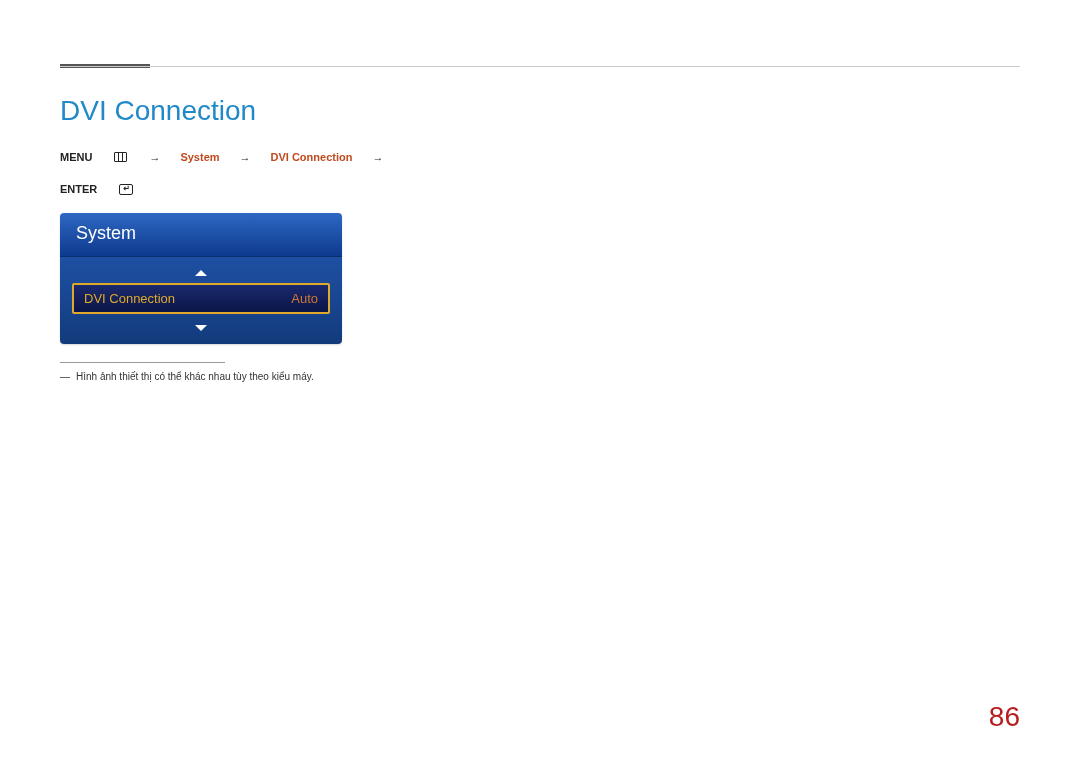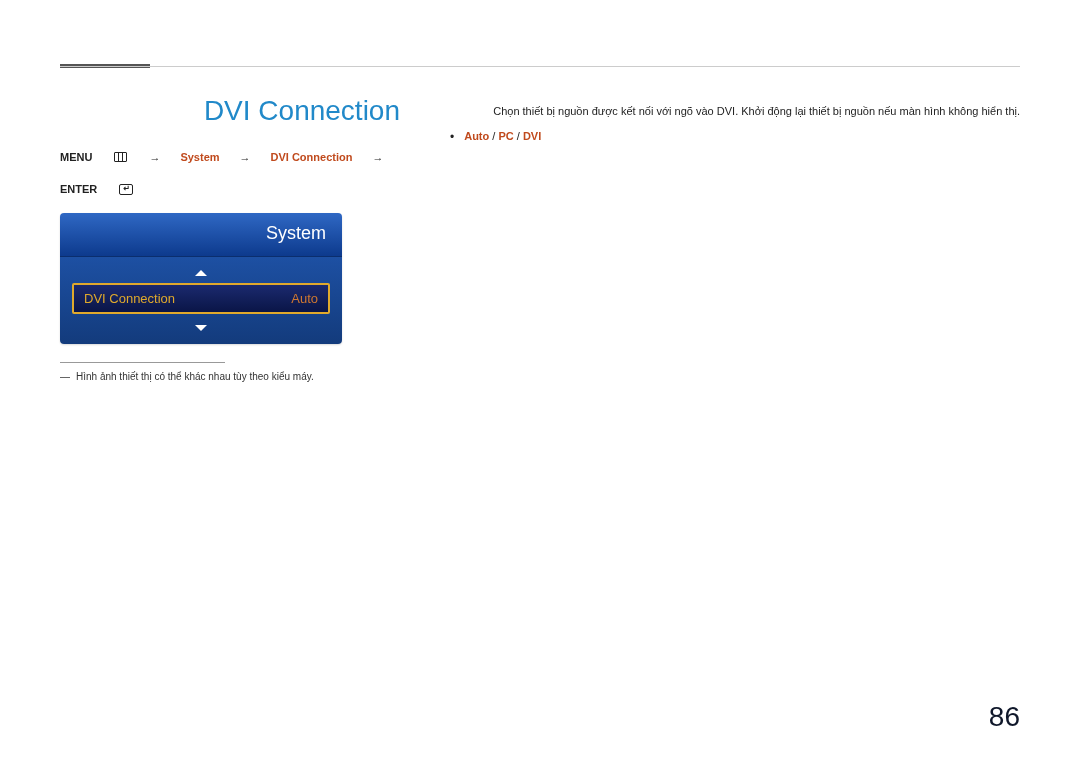--- a/index.html
+++ b/index.html
@@ -35,21 +35,20 @@
     left: 60px;
     right: 60px;
     top: 66px;
     height: 1px;
     background: #cccccc;
   }
   .columns {
     display: flex;
     margin-top: 35px;
     gap: 40px;
-    text-align: right;
   }
   .left-col {
     width: 340px;
     flex-shrink: 0;
   }
   .right-col {
     flex: 1;
     padding-top: 8px;
   }
   .title {
@@ -207,21 +206,21 @@
     color: #c04a1d;
     font-weight: bold;
   }
 
   
   .page-number {
     position: absolute;
     right: 60px;
     bottom: 30px;
     font-size: 28px;
-    color: #0f172a;
+    color: #b91c1c;
     font-weight: 300;
   }
 </style>
 </head>
 <body>
 
 <div class="page">
 
   <div class="top-accent"></div>
   <div class="top-rule"></div>
@@ -261,27 +260,18 @@
       </div>
 
       <div class="footnote-sep"></div>
       <div class="footnote">
         <span class="dash">―</span>
         <span>Hình ảnh thiết thị có thể khác nhau tùy theo kiểu máy.</span>
       </div>
 
     </div>
 
-    <div class="right-col">
-      <p class="desc">Chọn thiết bị nguồn được kết nối với ngõ vào DVI. Khởi động lại thiết bị nguồn nếu màn hình không hiển thị.</p>
-      <div class="options-line">
-        <span class="bullet">•</span>
-        <span class="opts">
-          <span class="hl">Auto</span><span> / </span><span class="hl">PC</span><span> / </span><span class="hl">DVI</span>
-        </span>
-      </div>
-    </div>
 
   </div>
 
   <div class="page-number">86</div>
 
 </div>
 
 </body></html>

